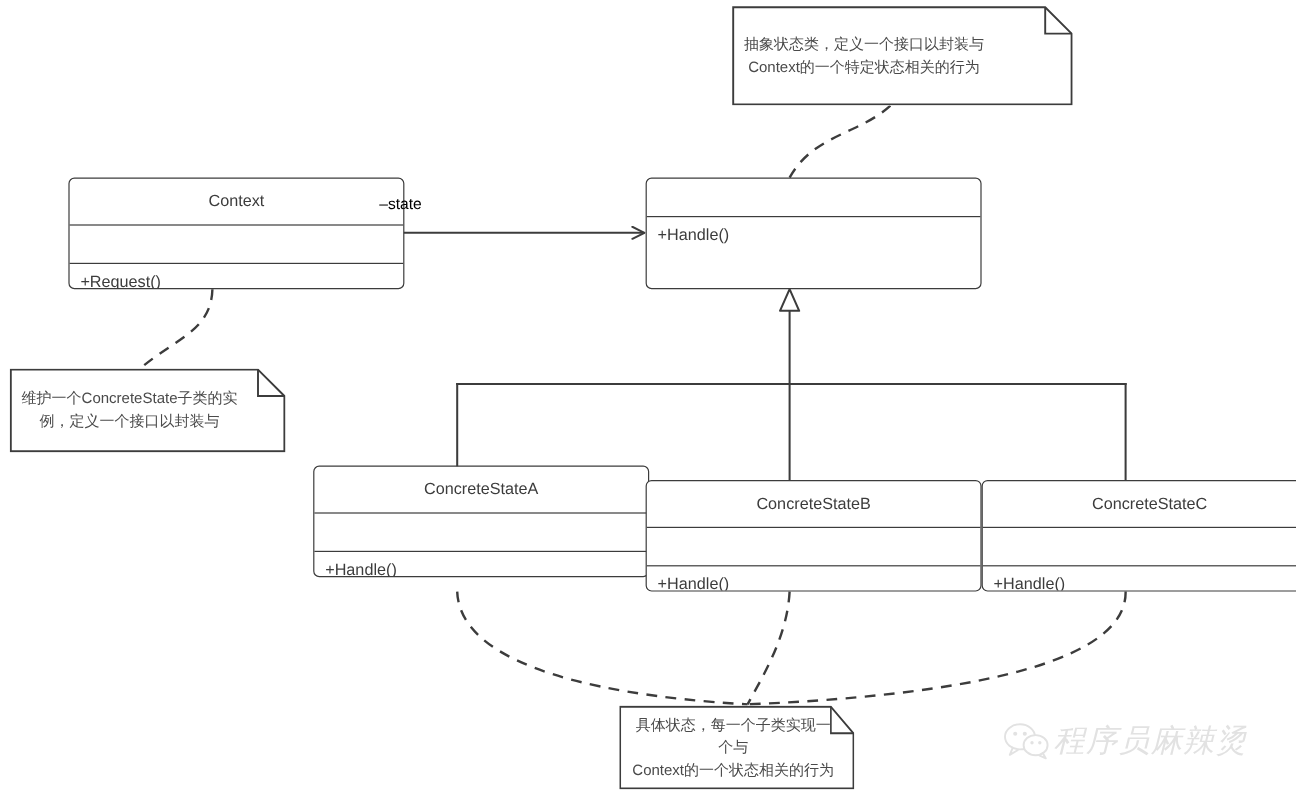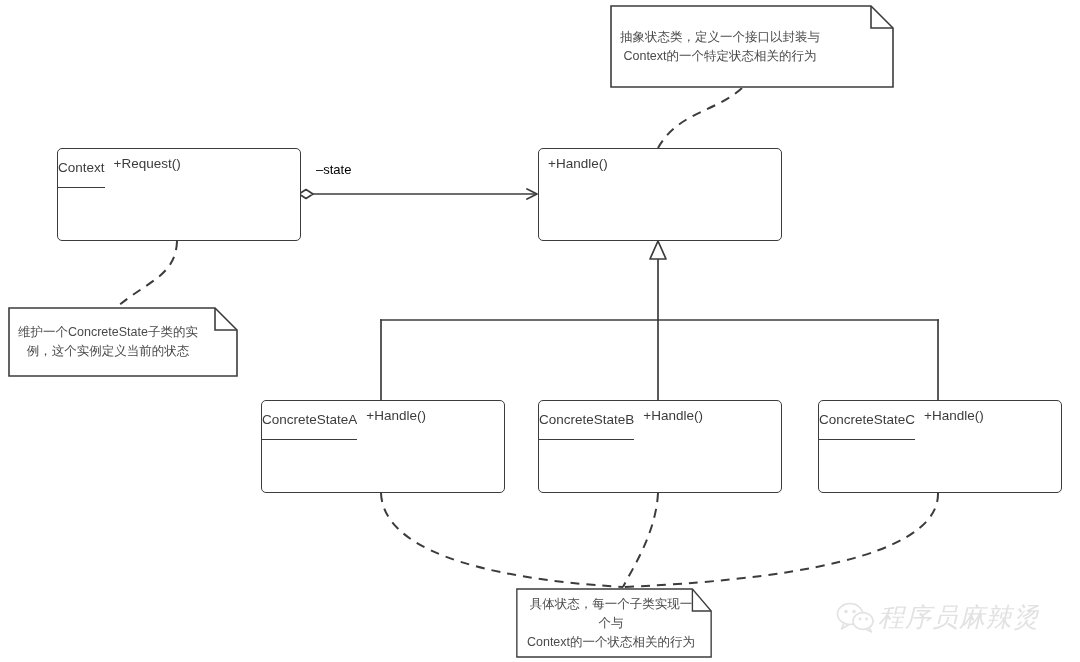--- a/index.html
+++ b/index.html
@@ -7,23 +7,23 @@
     width:1080px;height:662px;background:#ffffff;overflow:hidden;
     font-family:"Liberation Sans","DejaVu Sans",sans-serif;
   }
   #canvas{position:relative;width:1080px;height:662px;}
 
   svg#wires{position:absolute;left:0;top:0;width:1080px;height:662px;pointer-events:none;}
 
   
   .uml-class{
     position:absolute;box-sizing:border-box;
-    width:244px;height:93px;
+    width:280px;height:93px;
     background:#ffffff;border:1.6px solid #3c3c3c;border-radius:5px;
-    display:flex;flex-direction:row;
+    display:flex;flex-direction:column;
   }
   .uml-class .cls-title{
     height:38px;line-height:37px;text-align:center;
     font-size:13.5px;color:#3c3c3c;
     border-bottom:1.6px solid #3c3c3c;
     white-space:nowrap;overflow:hidden;
   }
   .uml-class .cls-attrs{
     height:31px;border-bottom:1.6px solid #3c3c3c;
   }
@@ -106,21 +106,21 @@
     <div class="cls-title">Context</div>
     <div class="cls-attrs"></div>
     <div class="cls-ops">+Request()</div>
   </div>
 
   <div class="uml-class" style="left:538px;top:148px;">
     <div class="cls-attrs"></div>
     <div class="cls-ops">+Handle()</div>
   </div>
 
-  <div class="uml-class" style="left:261px;top:400px;">
+  <div class="uml-class" style="left:261px;top:388px;">
     <div class="cls-title">ConcreteStateA</div>
     <div class="cls-attrs"></div>
     <div class="cls-ops">+Handle()</div>
   </div>
 
   <div class="uml-class" style="left:538px;top:400px;">
     <div class="cls-title">ConcreteStateB</div>
     <div class="cls-attrs"></div>
     <div class="cls-ops">+Handle()</div>
   </div>
@@ -141,21 +141,21 @@
     <div class="note-text">抽象状态类，定义一个接口以封装与
 Context的一个特定状态相关的行为</div>
   </div>
 
   <div class="uml-note" style="left:8px;top:307px;width:230px;height:70px;">
     <svg class="note-shape" viewBox="0 0 230 70" preserveAspectRatio="none" xmlns="http://www.w3.org/2000/svg">
       <path d="M1,1 L207,1 L229,23 L229,69 L1,69 Z" fill="#ffffff" stroke="#3c3c3c" stroke-width="1.6" stroke-linejoin="miter"></path>
       <path d="M207,1 L207,23 L229,23" fill="none" stroke="#3c3c3c" stroke-width="1.6"></path>
     </svg>
     <div class="note-text">维护一个ConcreteState子类的实
-例，这个实例定义当前的状态</div>
+例，定义一个接口以封装与</div>
   </div>
 
   <div class="uml-note" style="left:516px;top:588px;width:196px;height:70px;">
     <svg class="note-shape" viewBox="0 0 230 70" preserveAspectRatio="none" xmlns="http://www.w3.org/2000/svg">
       <path d="M1,1 L207,1 L229,23 L229,69 L1,69 Z" fill="#ffffff" stroke="#3c3c3c" stroke-width="1.6" stroke-linejoin="miter"></path>
       <path d="M207,1 L207,23 L229,23" fill="none" stroke="#3c3c3c" stroke-width="1.6"></path>
     </svg>
     <div class="note-text">具体状态，每一个子类实现一个与
 Context的一个状态相关的行为</div>
   </div>

